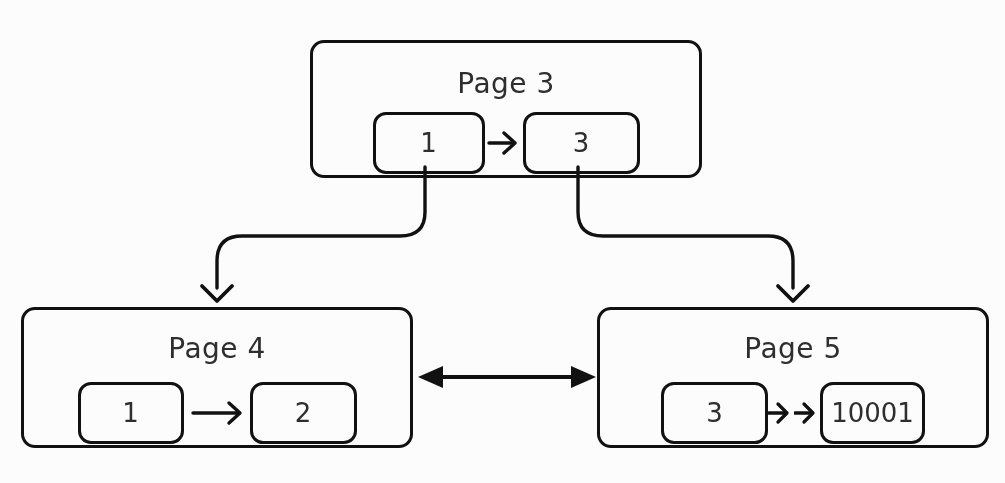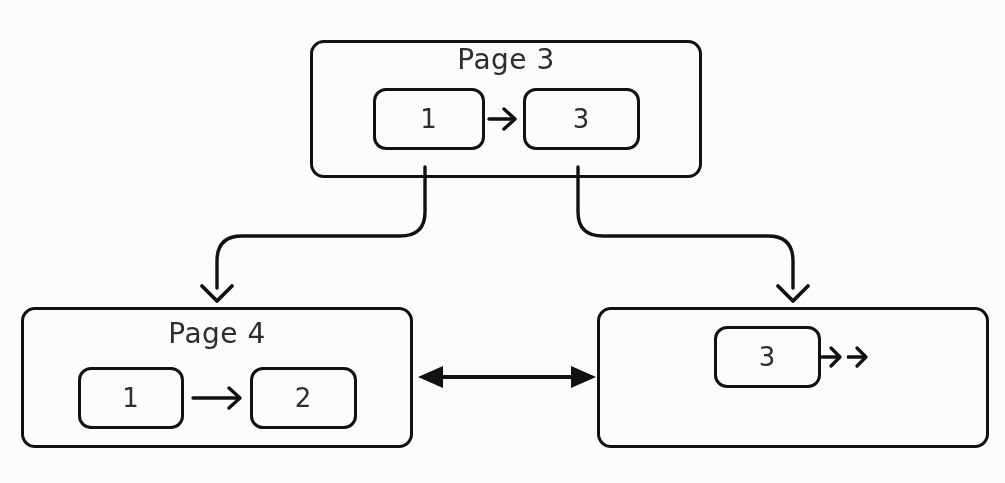--- a/index.html
+++ b/index.html
@@ -36,22 +36,22 @@
   .page-4 { left: 21px;  top: 307px; width: 392px; height: 141px; }
   .page-5 { left: 597px; top: 307px; width: 392px; height: 141px; }
 
   .page-title {
     text-align: center;
     font-size: 28px;
     line-height: 34px;
     color: #2e2e2e;
     letter-spacing: 0.5px;
   }
-  .page-3 .page-title { margin-top: 0; }
-  .page-4 .page-title, .page-5 .page-title { margin-top: 7px; }
+  .page-3 .page-title { margin-top: 24px; }
+  .page-4 .page-title, .page-5 .page-title { margin-top: 22px; }
 
   .cell-row {
     display: flex;
     justify-content: center;
     align-items: center;
   }
   .page-3 .cell-row { margin-top: 11px; }
   .page-4 .cell-row, .page-5 .cell-row { margin-top: 16px; }
 
   .cell {
@@ -126,26 +126,28 @@
       <div class="cell w106">1</div>
       <svg class="arrow-svg arrow-l" width="64" height="30" viewBox="0 0 64 30">
         <line class="stroke" stroke-width="3.4" x1="8" y1="15" x2="53" y2="15"></line>
         <path class="stroke" stroke-width="3.4" d="M44,5 L55,15 L44,25"></path>
       </svg>
       <div class="cell w107">2</div>
     </div>
   </div>
 
   <div class="page page-5">
+    <div class="page-title">Page 5</div>
     <div class="cell-row">
       <div class="cell w107">3</div>
       <svg class="arrow-svg arrow-t" width="26" height="30" viewBox="0 0 26 30">
         <line class="stroke" stroke-width="3.3" x1="1" y1="15" x2="17" y2="15"></line>
         <path class="stroke" stroke-width="3.3" d="M10,6 L19,15 L10,24"></path>
       </svg>
       <svg class="arrow-svg arrow-t" width="26" height="30" viewBox="0 0 26 30">
         <line class="stroke" stroke-width="3.3" x1="1" y1="15" x2="17" y2="15"></line>
         <path class="stroke" stroke-width="3.3" d="M10,6 L19,15 L10,24"></path>
       </svg>
+      <div class="cell w105">10001</div>
     </div>
   </div>
 
 </div>
 
 </body></html>

